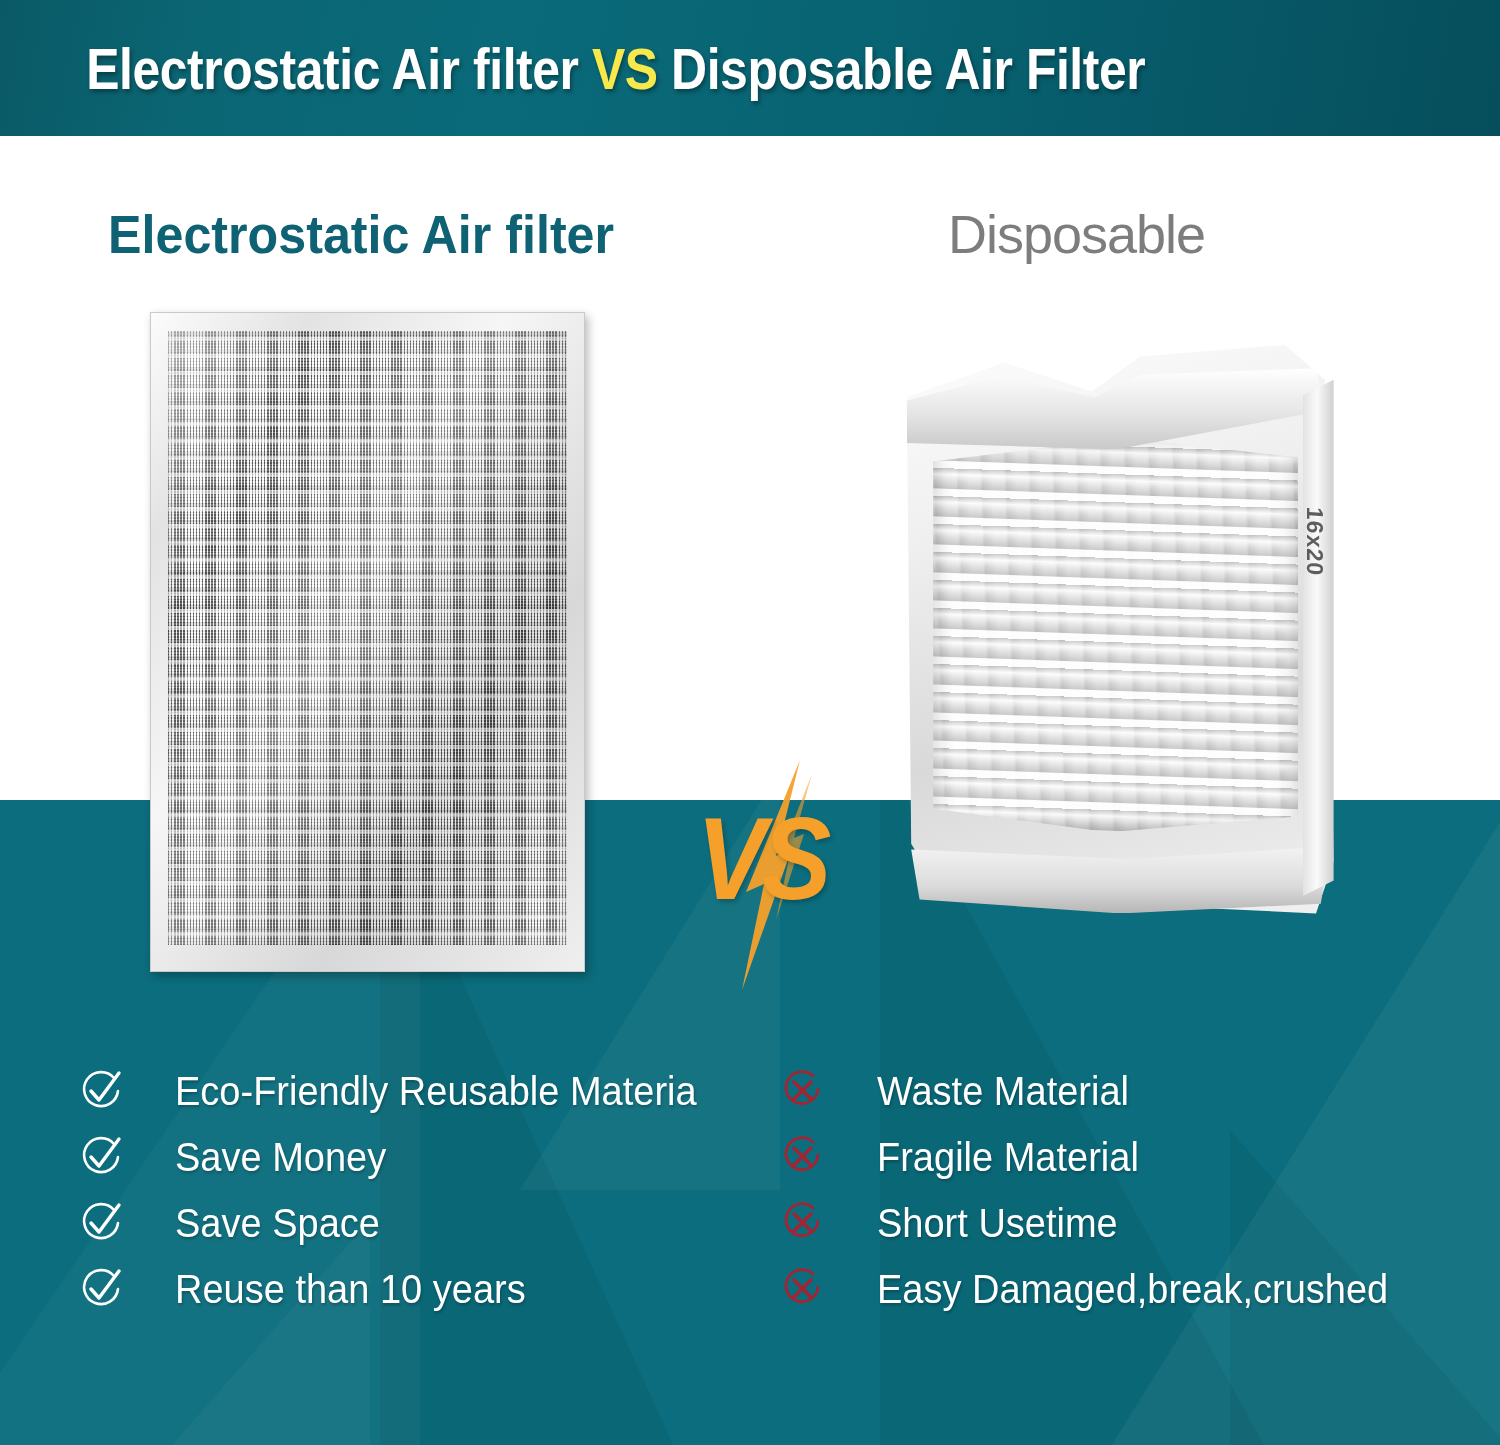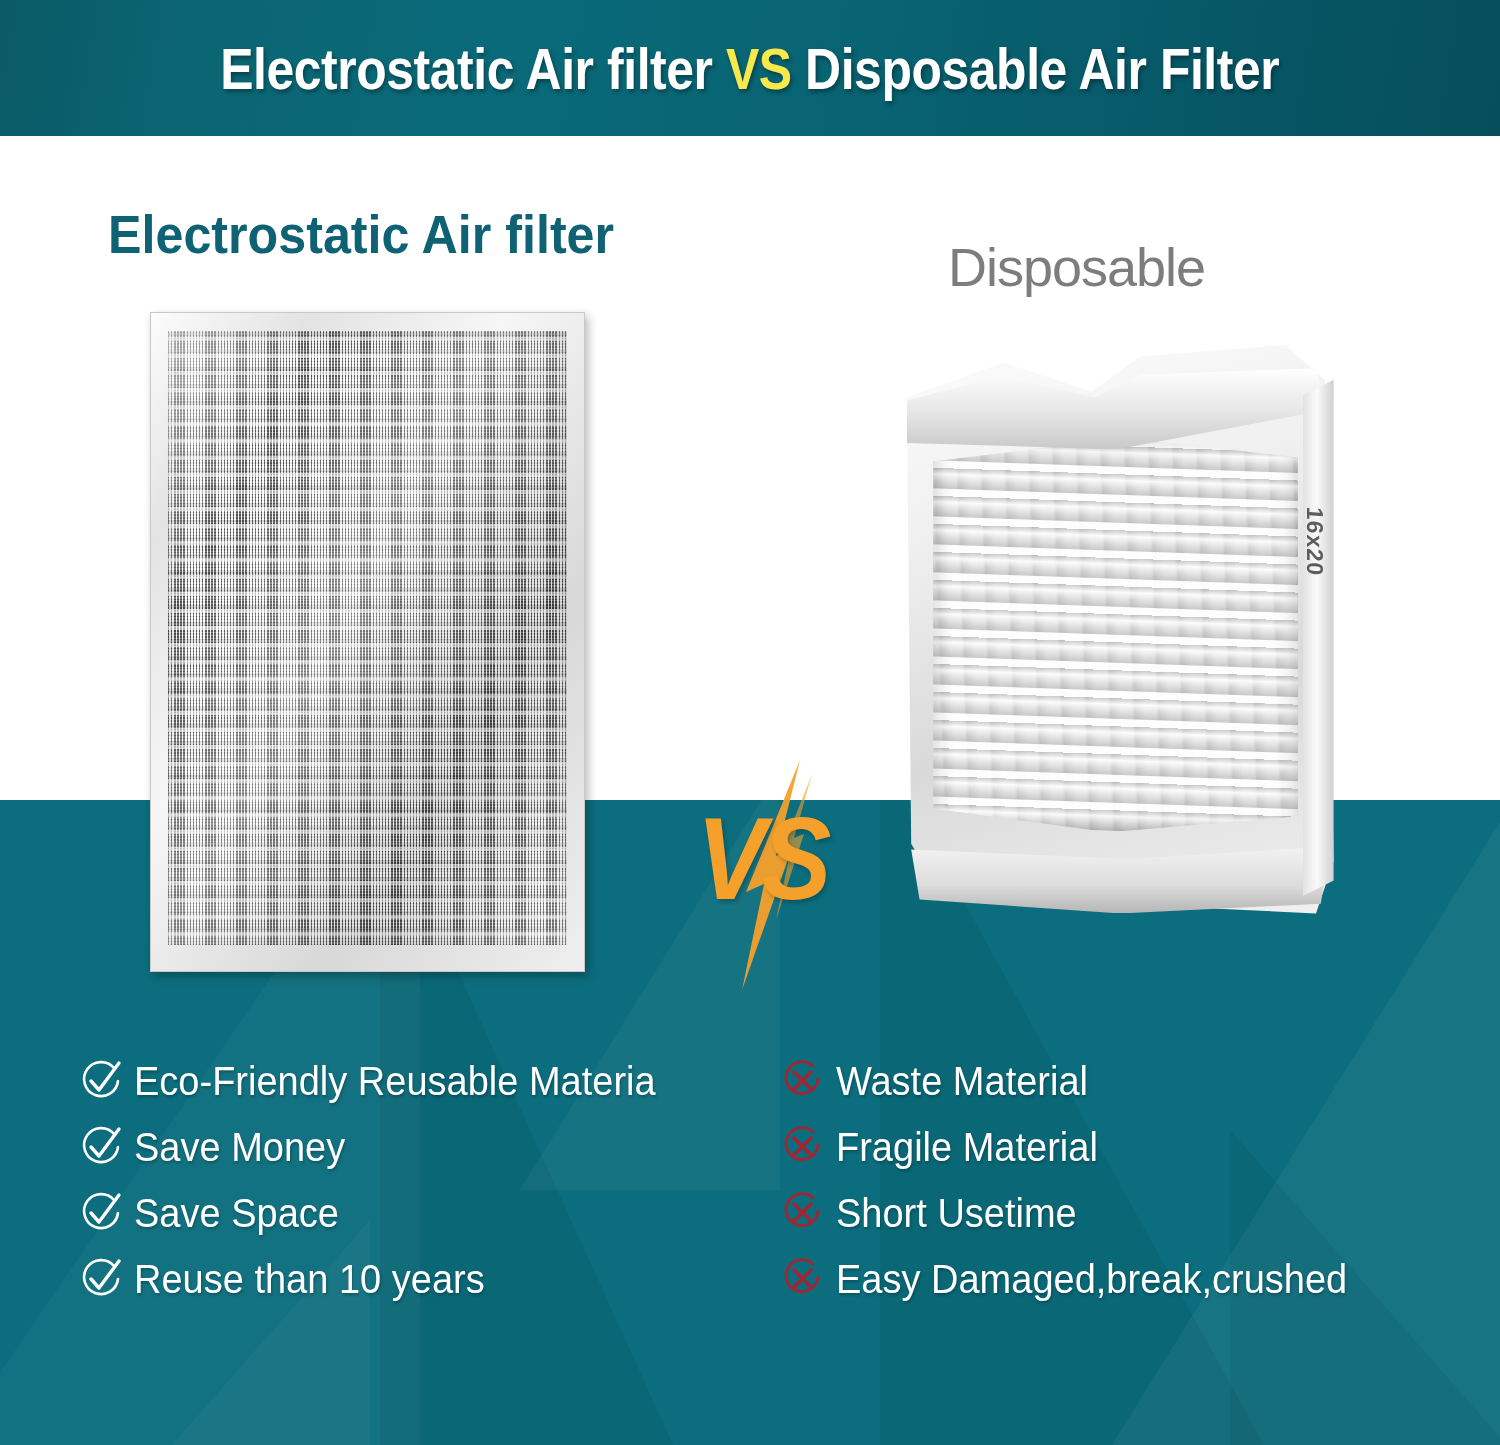--- a/index.html
+++ b/index.html
@@ -11,21 +11,21 @@
     position:relative;
   }
 
   
   #page { position:relative; width:1500px; height:1445px; background:#ffffff; overflow:hidden; }
 
   
   #header {
     position:absolute; left:0; top:0; width:1500px; height:136px;
     background:linear-gradient(100deg,#0a5a66 0%,#0b6674 14%,#0a6a79 34%,#086372 58%,#075867 80%,#064e5c 100%);
-    display:flex; align-items:center; justify-content:center;
+    display:flex; align-items:center; 
   }
   #header-title {
     font-size:58px; font-weight:bold; color:#ffffff;
     letter-spacing:-0.5px; white-space:nowrap;
     transform:scaleX(0.86); transform-origin:center;
     text-shadow:2px 3px 5px rgba(0,0,0,0.35);
   }
   #header-title .vs { color:#f7e84c; }
 
   
@@ -52,21 +52,20 @@
   
   #heading-left {
     position:absolute; left:108px; top:203px;
     font-size:54px; font-weight:bold; color:#0e6273; white-space:nowrap;
     transform:scaleX(0.93); transform-origin:left center;
   }
   #heading-right {
     position:absolute; left:948px; top:203px;
     font-size:54px; font-weight:normal; color:#7d7d7d; white-space:nowrap;
     letter-spacing:-1px;
-    margin-top:33px;
   }
 
   
   #filter-electrostatic {
     position:absolute; left:150px; top:312px; width:435px; height:660px;
     background:linear-gradient(125deg,#fcfcfc 0%,#e3e3e3 18%,#f6f6f6 40%,#d8d8d8 70%,#efefef 100%);
     border:1px solid #c9c9c9;
     box-shadow:3px 4px 9px rgba(0,0,0,0.28);
     padding:18px 17px 26px 17px;
   }
@@ -152,21 +151,21 @@
     text-align:center; font-size:104px; font-weight:bold; color:#f5a02a;
     font-style:italic; letter-spacing:-4px; line-height:1;
     text-shadow:2px 3px 4px rgba(0,0,0,0.22);
     transform:scaleY(1.12); transform-origin:top center;
   }
 
   
   #list-left  { position:absolute; left:78px;  top:1048px; width:700px; }
   #list-right { position:absolute; left:780px; top:1048px; width:700px; }
   .bullet-row {
-    display:flex; align-items:center; height:66px; margin-bottom:0px;
+    display:flex; align-items:flex-end; height:66px; margin-bottom:0px;gap:41px;
   }
   .bullet-icon { width:56px; flex:0 0 56px; height:46px; }
   .bullet-label {
     font-size:40px; color:#ffffff; white-space:nowrap;
     transform:scaleX(0.95); transform-origin:left center;
     text-shadow:1px 2px 3px rgba(0,0,0,0.25);
   }
 </style>
 </head>
 <body>

